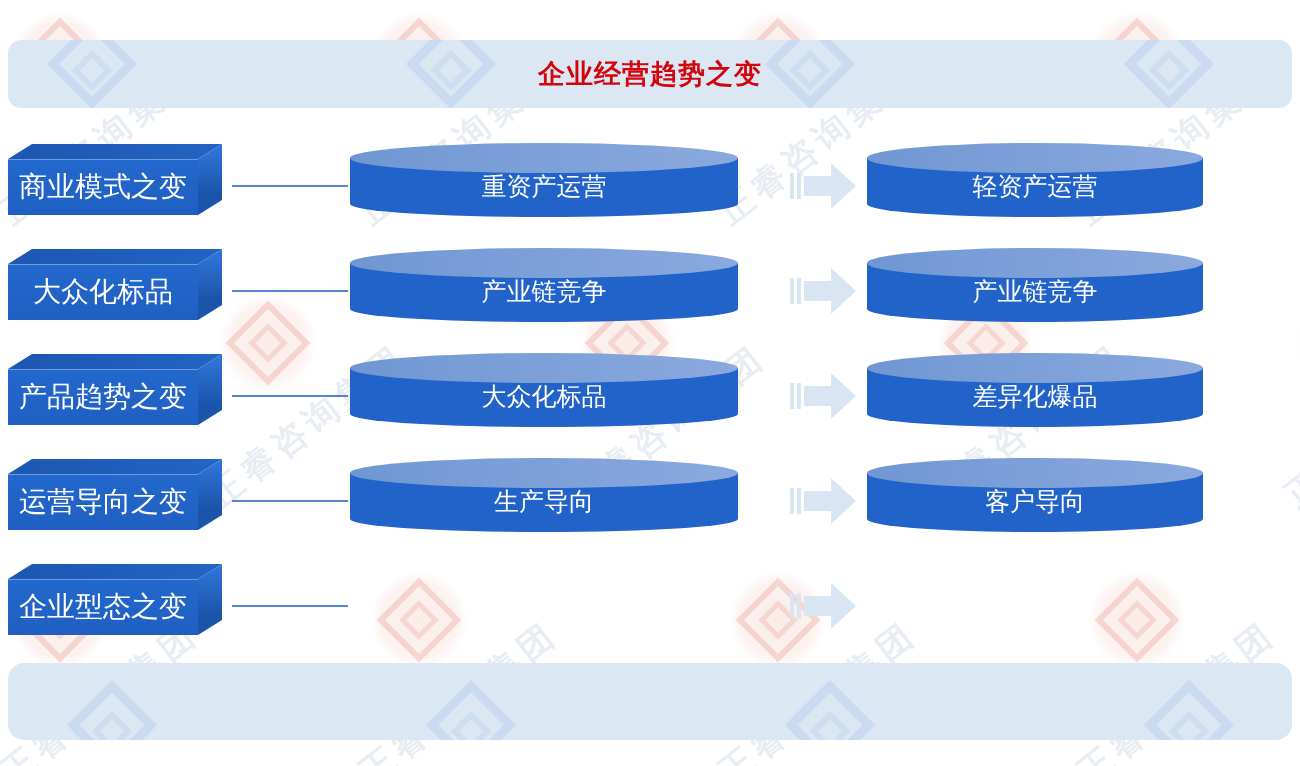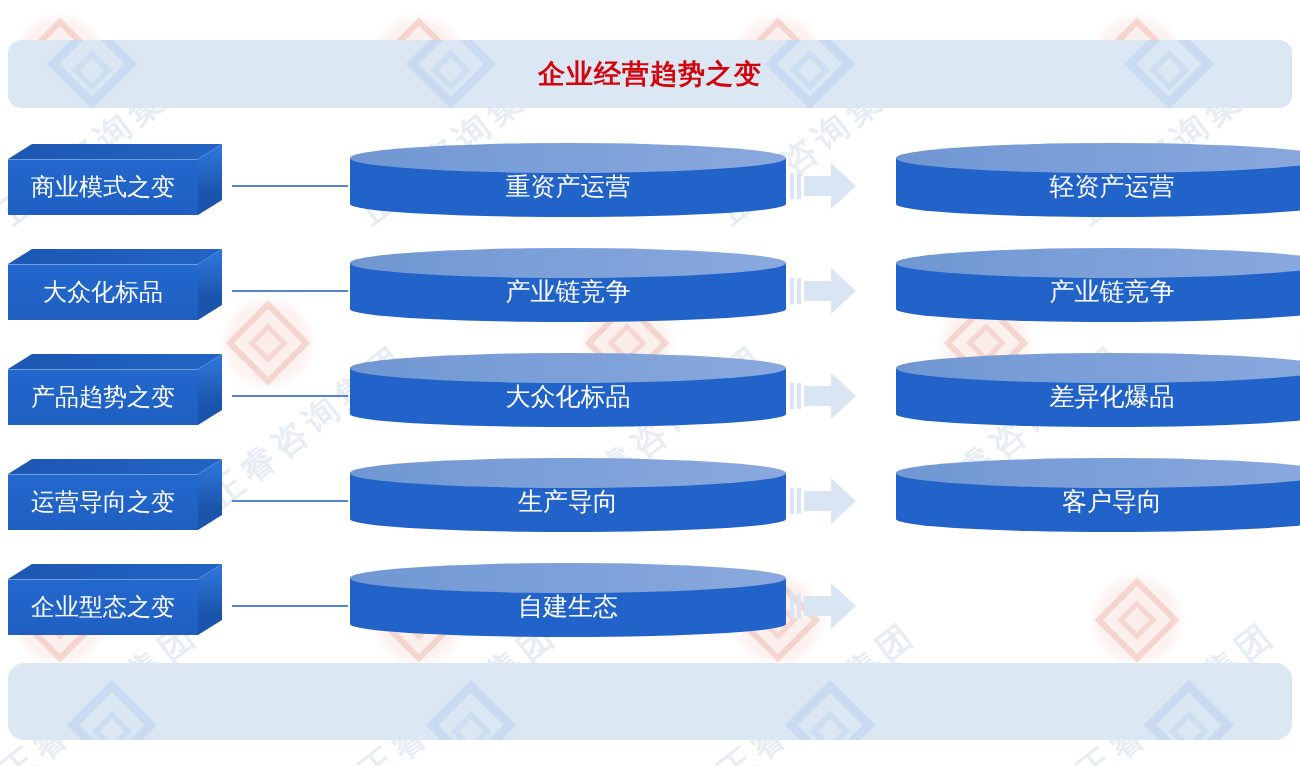--- a/index.html
+++ b/index.html
@@ -65,27 +65,27 @@
     position:absolute;left:0;top:0;width:214px;height:71px;
     clip-path:polygon(190px 15px, 214px 0, 214px 56px, 190px 71px);
     background:linear-gradient(180deg,#2e74d8 8%,#1b55ab 70%);
   }
   .box-front{
     position:absolute;left:0;top:15px;width:190px;height:56px;
     background:linear-gradient(180deg,#2368cd,#1f5fc2);
     display:flex;align-items:center;justify-content:center;
     box-shadow:inset 0 1px 0 rgba(255,255,255,0.35);
   }
-  .box-label{color:#ffffff;font-size:24px;font-weight:500;white-space:nowrap;}
+  .box-label{color:#ffffff;font-size:28px;font-weight:500;white-space:nowrap;}
   
   .connector{position:absolute;left:224px;top:39px;width:116px;height:2px;background:#5585cf;}
   
-  .cylinder{position:absolute;top:-3px;height:74px;padding-left:48px;}
+  .cylinder{position:absolute;top:-3px;height:74px;}
   .cylinder.mid{left:342px;width:388px;}
-  .cylinder.right{left:888px;width:384px;}
+  .cylinder.right{left:859px;width:336px;}
   .cyl-top{
     position:absolute;left:0;top:0;width:100%;height:30px;border-radius:50%;
     background:linear-gradient(90deg,#7097d3,#8aa9de);
   }
   .cyl-body{
     position:absolute;left:0;top:15px;width:100%;height:59px;
     background:#2263c9;
     border-radius:0 0 50% 50% / 0 0 13px 13px;
     display:flex;align-items:center;justify-content:center;
   }
@@ -319,26 +319,20 @@
 
   <div class="row" style="top:566px">
     <div class="box3d">
       <div class="box-top"></div>
       <div class="box-side"></div>
       <div class="box-front">
         <span class="box-label">企业型态之变</span>
       </div>
     </div>
     <div class="connector"></div>
-    <div class="cylinder mid">
-      <div class="cyl-body">
-        <span class="cyl-label">自建生态</span>
-      </div>
-      <div class="cyl-top"></div>
-    </div>
     <div class="arrow">
       <span class="bar b1"></span>
         <span class="bar b2"></span>
         <span class="head"></span>
     </div>
   </div>
 
   <div class="banner footer">
   <div class="bar-diamond" style="left: 72px; top: 30px; width: 64px; height: 64px;">
         <div class="bar-diamond-inner" style="left: 12.8px; top: 12.8px; width: 28.8px; height: 28.8px;"></div>

